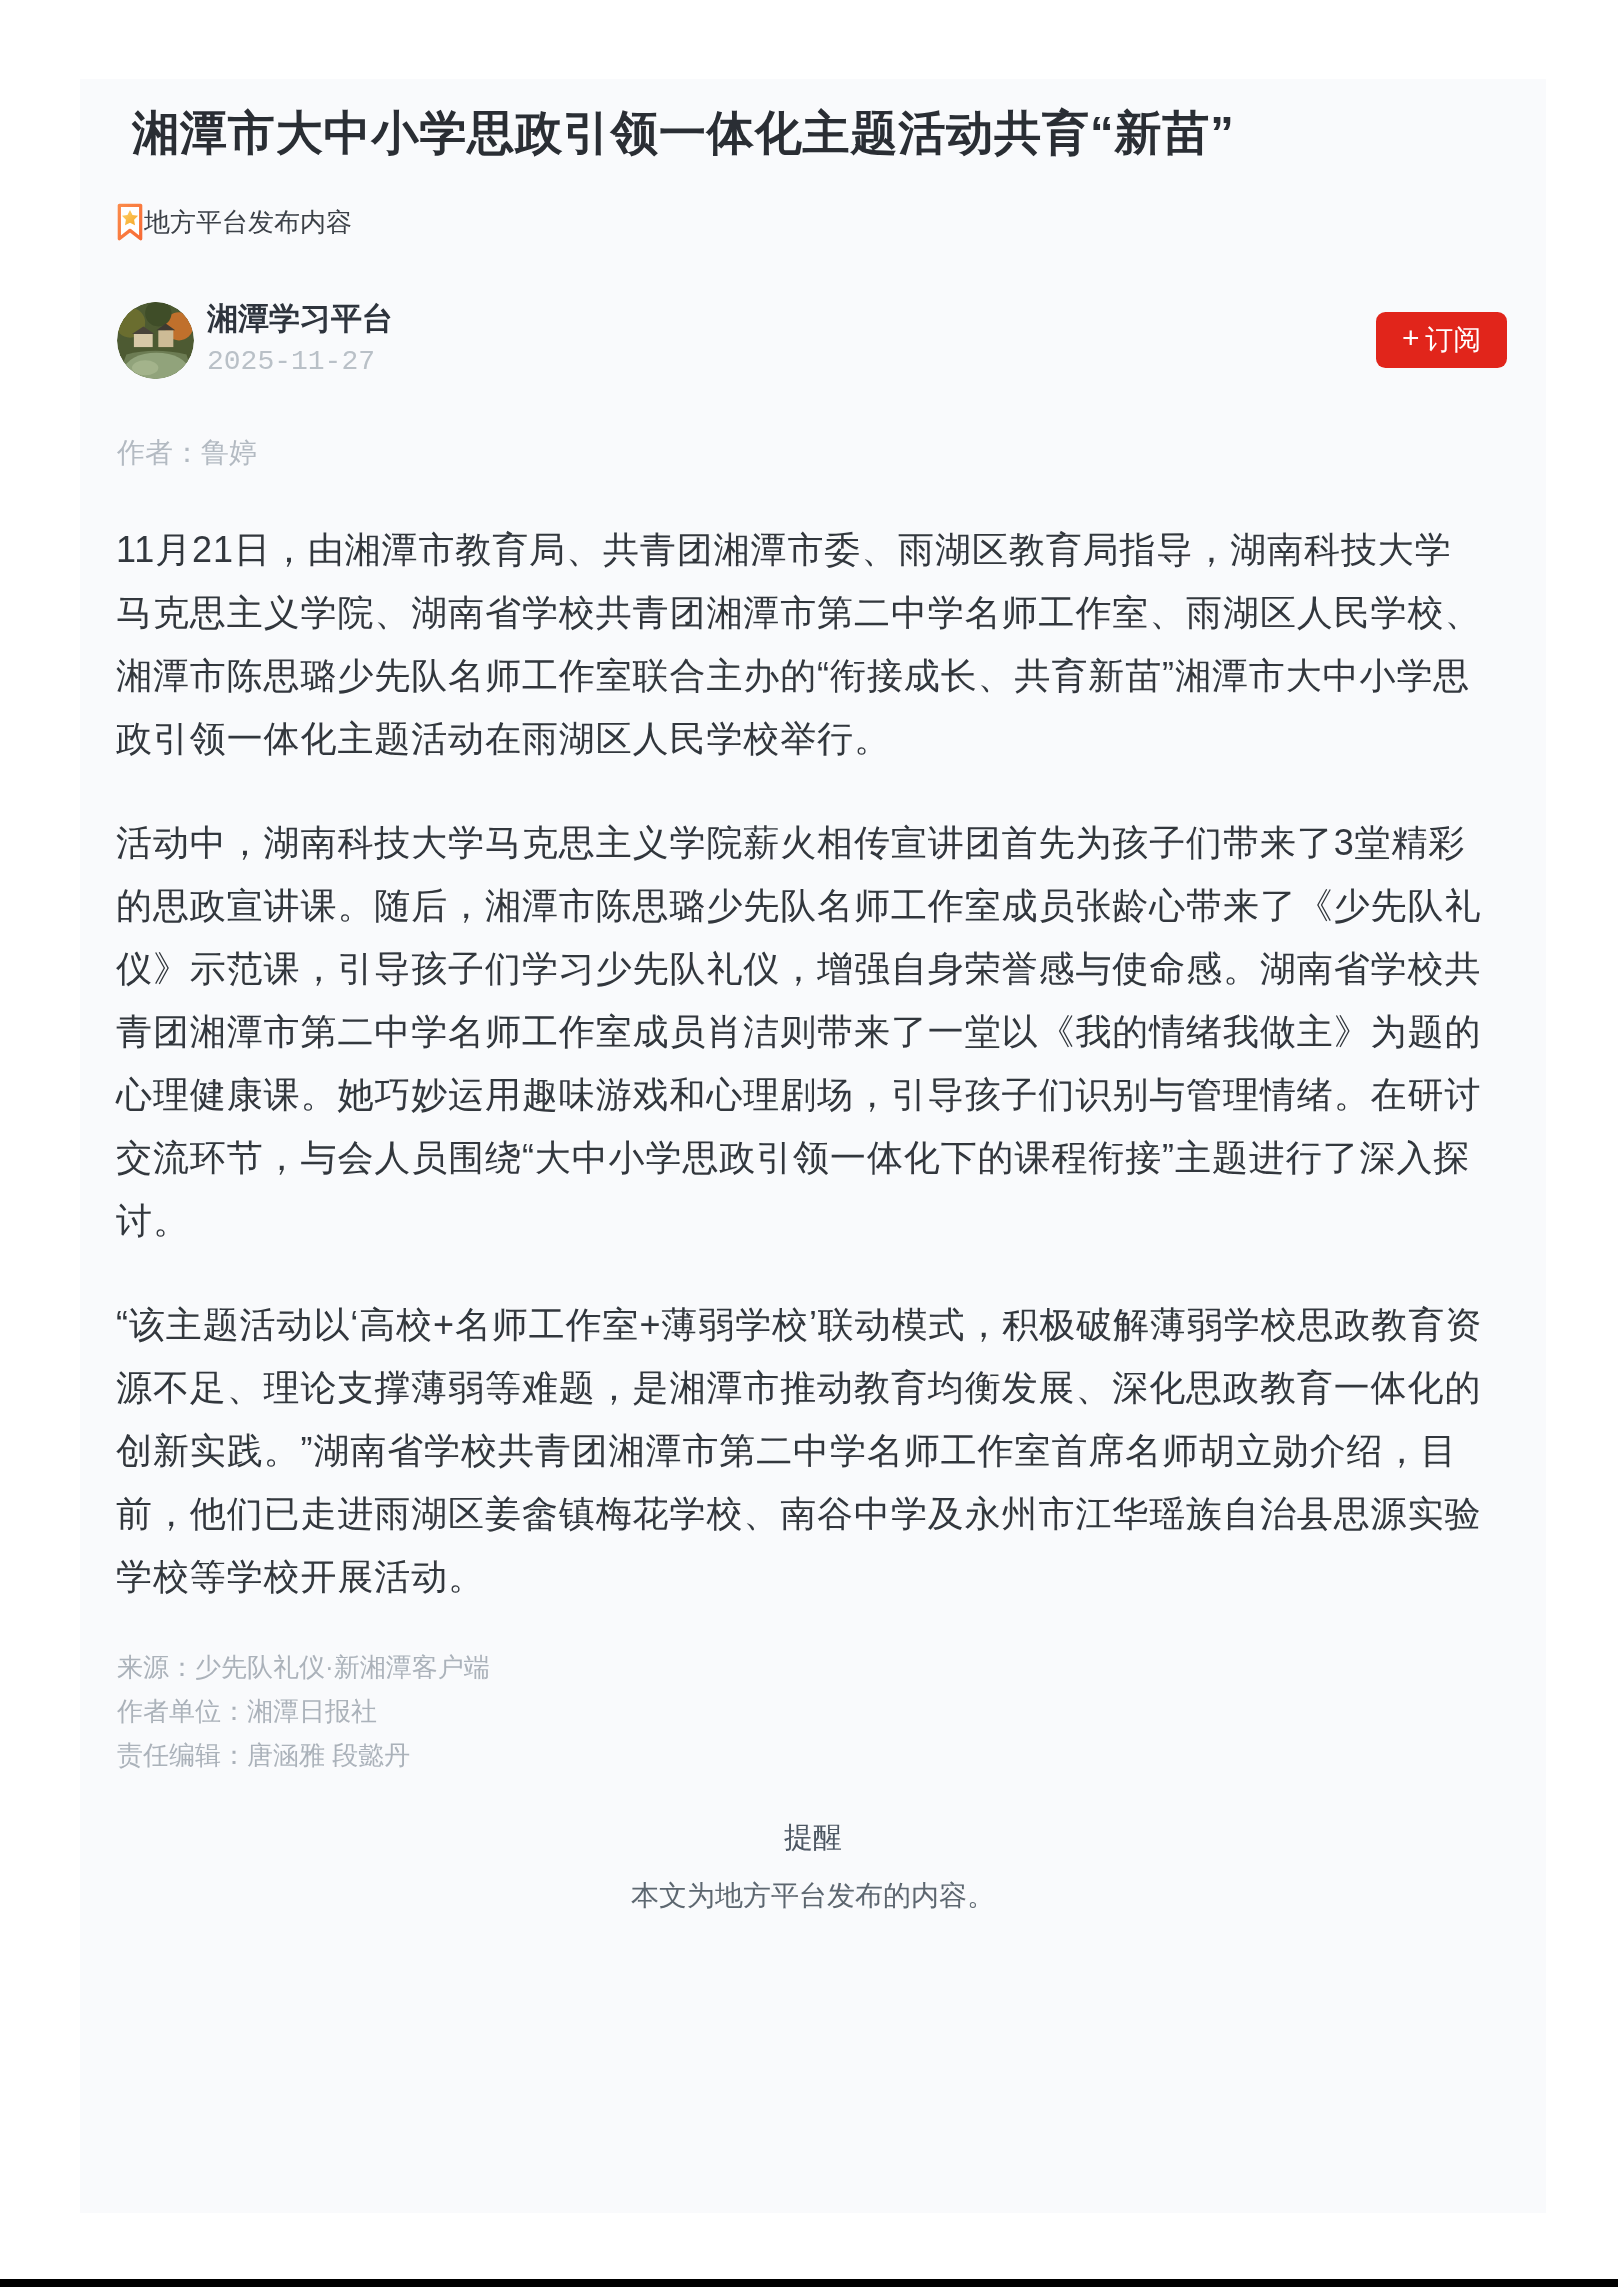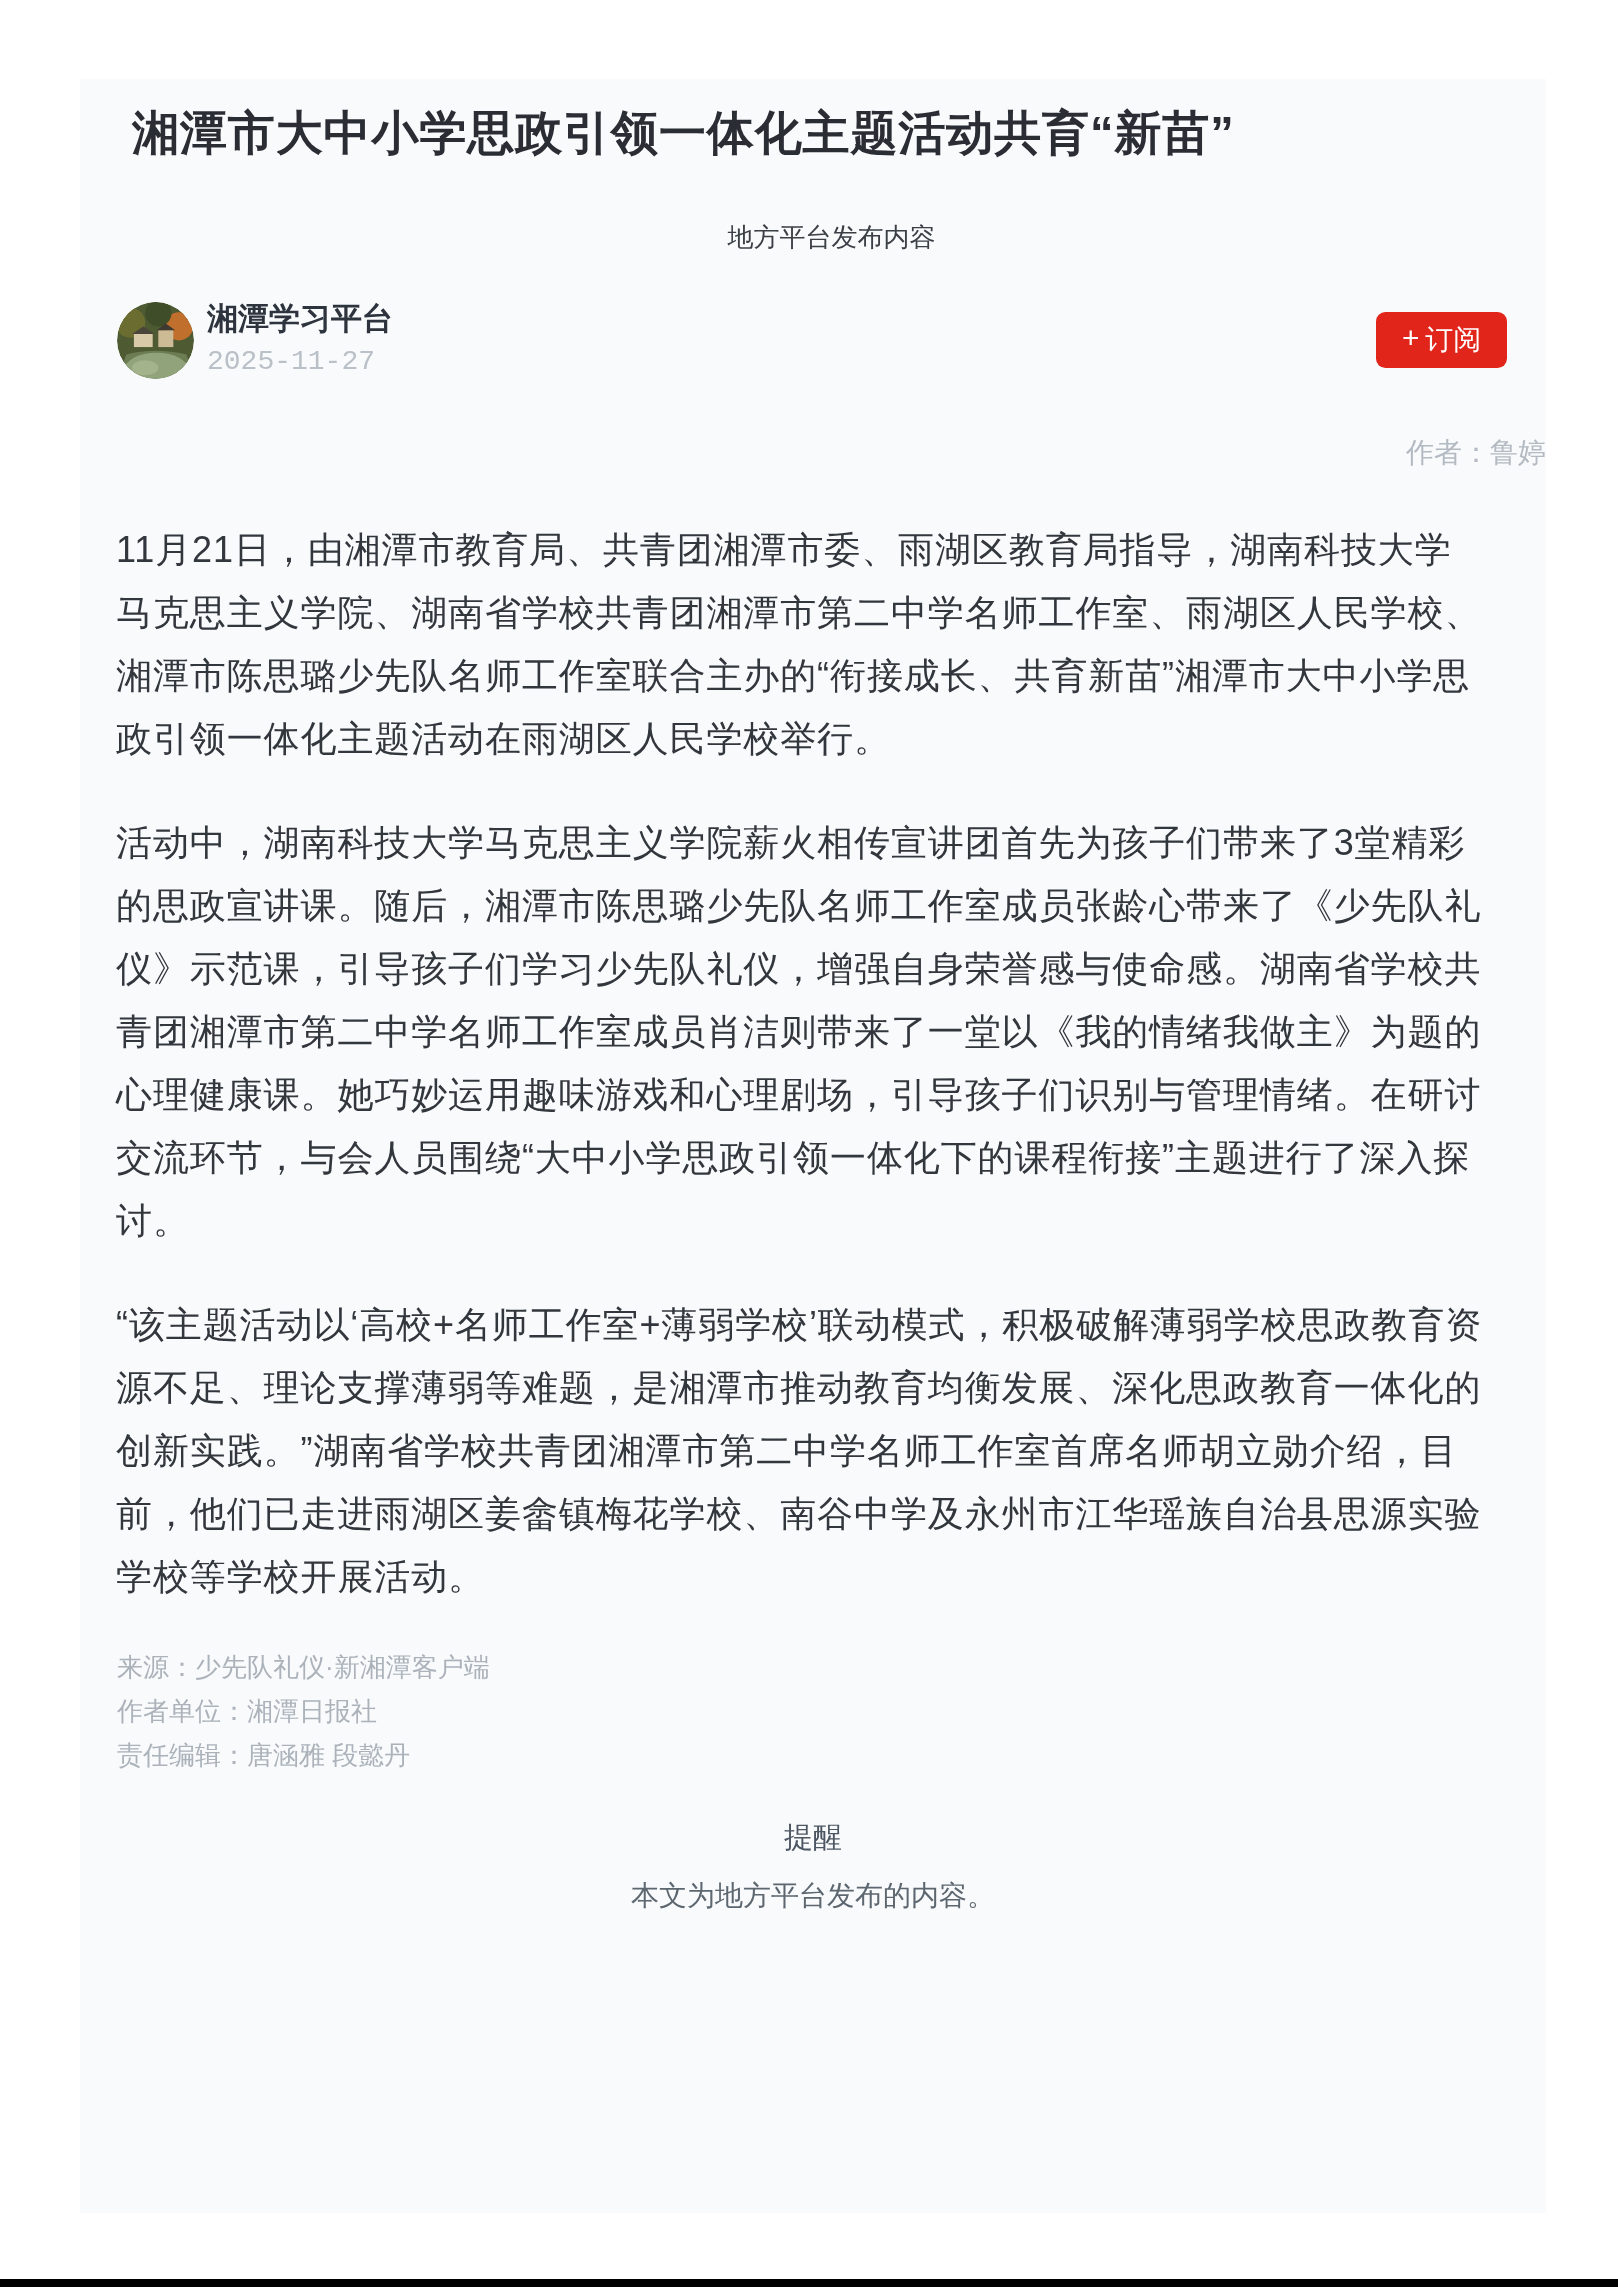--- a/index.html
+++ b/index.html
@@ -20,23 +20,22 @@
   }
 
   .title {
     margin: 0 0 0 52px; width: 1368px;
     font-size: 47px; line-height: 66px;
     font-weight: 700; color: #2a2e34;
     letter-spacing: 0.9px;
   }
   .badge {
     margin: 37px 0 0 37px;
-    display: flex; align-items: center; gap: 17px;
+    display: flex; align-items: center; gap: 1px;
     height: 39px;
-    flex-direction: column;
   }
   .badge-icon { width: 26px; height: 39px; display: block; }
   .badge-label { font-size: 26px; color: #3b4047; }
 
   .pub-row {
     margin: 60px 39px 0 37px;
     display: flex; align-items: center;
     height: 77px; position: relative; font-family: Liberation Mono, monospace;
   }
   .avatar {
@@ -53,21 +52,21 @@
     background: #e1251b; color: #ffffff;
     border: none; border-radius: 9.4px;
     font-size: 28px; font-family: inherit;
     display: flex; align-items: center; justify-content: center;
     cursor: pointer; padding: 0;
   }
   .subscribe .plus { font-size: 30px; margin-right: 5.6px; font-weight: 300; }
 
   .author-line {
     margin: 60px 0 0 37px;
-    font-size: 28px; color: #b3bac2; line-height: 28px; text-align: right;
+    font-size: 28px; color: #b3bac2; line-height: 28px;
   }
 
   .body-text { margin: 51px 0 0 36px; width: 1368px; }
   .body-text p {
     margin: 0 0 41px 0;
     font-size: 36px; line-height: 63px;
     color: #32373d; letter-spacing: 0.9px;
     word-break: break-all;
   }
   .body-text p:last-child { margin-bottom: 0; }

